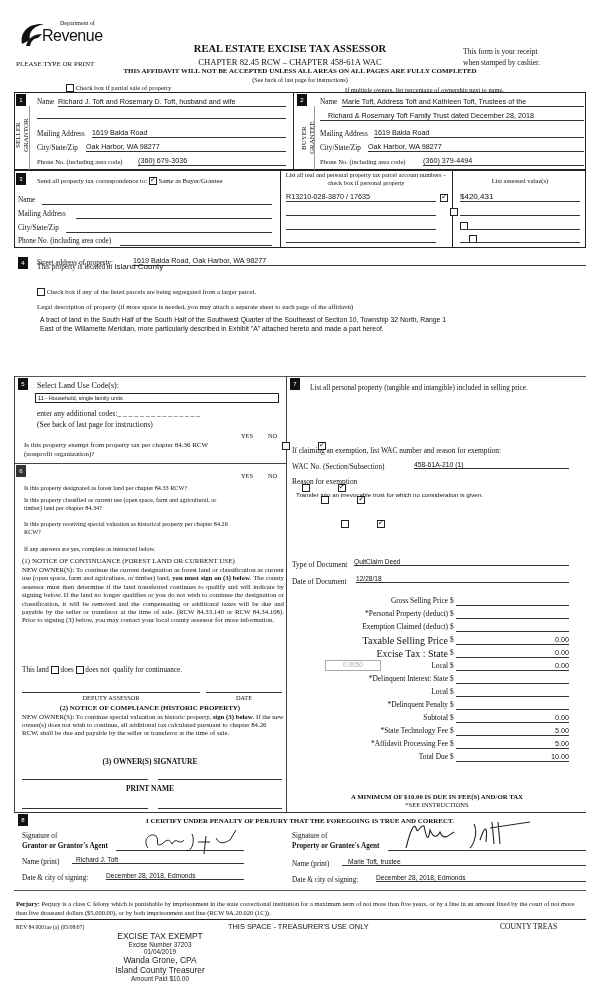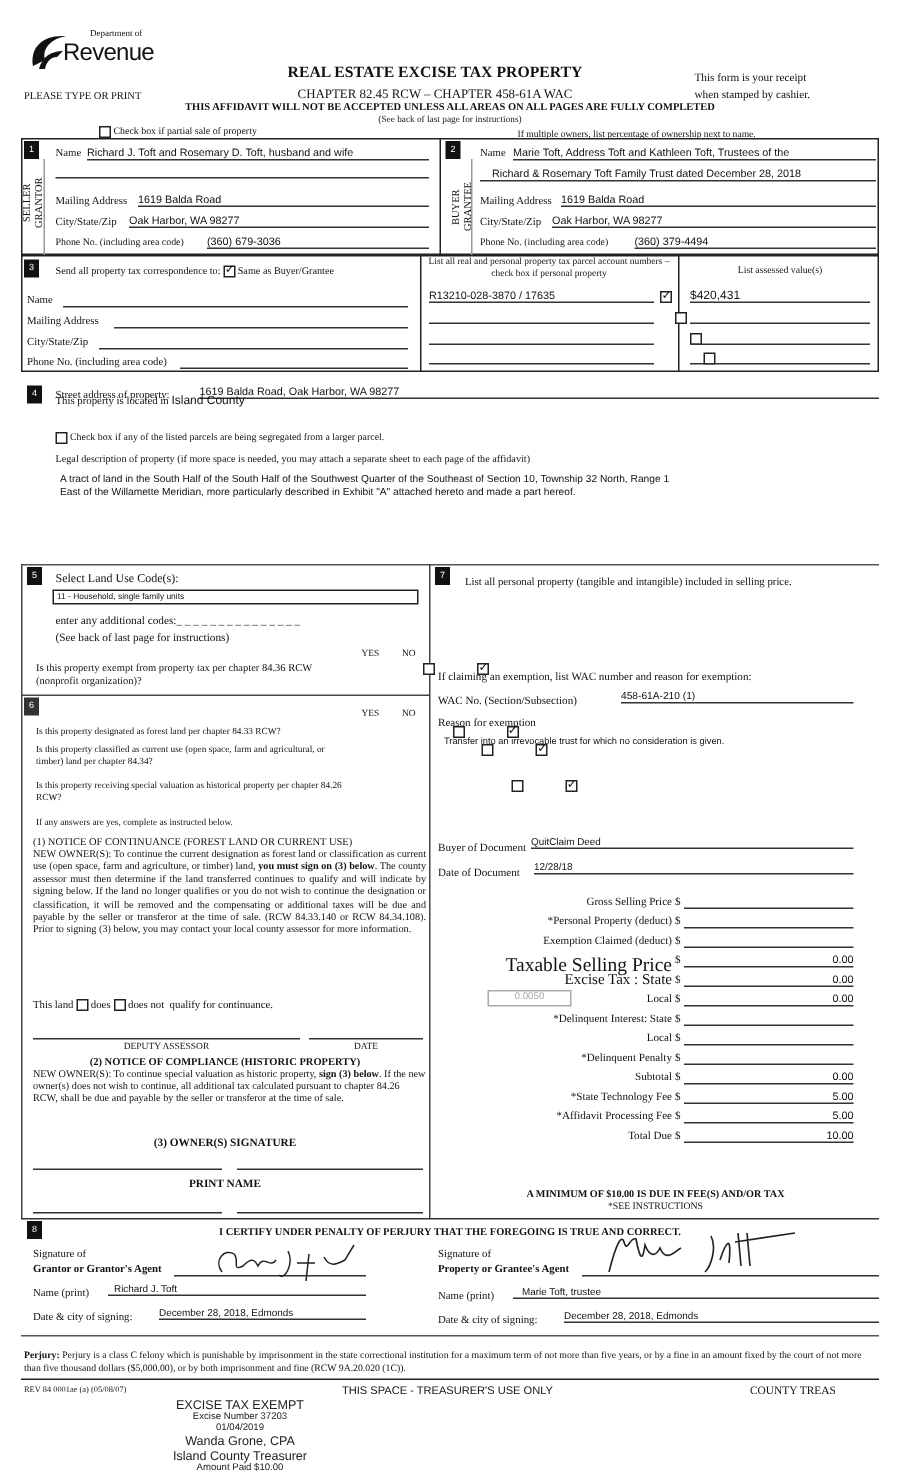--- a/index.html
+++ b/index.html
@@ -23,21 +23,21 @@
 
 <div class="abs" style="left:18px;top:20px;width:80px;height:30px">
   <svg width="30" height="28" viewBox="0 0 30 28" style="position:absolute;left:0;top:0">
       <path d="M4 24 C2 12 10 3 26 4 C16 6 10 12 12 20 Z" fill="#111"></path>
       <path d="M8 26 C10 18 16 14 24 14 L20 18 C16 18 13 21 12 26 Z" fill="#111"></path>
     </svg>
   <div class="abs" style="left:42px;top:0;font-size:6px">Department of</div>
   <div class="abs sans" style="left:24px;top:7px;font-size:16px;letter-spacing:-0.5px">Revenue</div>
 </div>
 <div class="abs" style="left:16px;top:60px;font-size:7px">PLEASE TYPE OR PRINT</div>
-<div class="abs" style="left:150px;top:43px;width:280px;text-align:center;font-size:10.5px;font-weight:bold">REAL ESTATE EXCISE TAX PROPERTY</div>
+<div class="abs" style="left:150px;top:43px;width:280px;text-align:center;font-size:10.5px;font-weight:bold">REAL ESTATE EXCISE TAX ASSESSOR</div>
 <div class="abs" style="left:150px;top:57px;width:280px;text-align:center;font-size:8.6px">CHAPTER 82.45 RCW – CHAPTER 458-61A WAC</div>
 <div class="abs" style="left:463px;top:47px;font-size:7.5px">This form is your receipt</div>
 <div class="abs" style="left:463px;top:58px;font-size:7.5px">when stamped by cashier.</div>
 <div class="abs" style="left:0;top:67px;width:600px;text-align:center;font-size:7px;font-weight:bold">THIS AFFIDAVIT WILL NOT BE ACCEPTED UNLESS ALL AREAS ON ALL PAGES ARE FULLY COMPLETED</div>
 <div class="abs" style="left:0;top:76px;width:600px;text-align:center;font-size:6.2px">(See back of last page for instructions)</div>
 <div class="abs" style="left:66px;top:84px;font-size:6.6px"><span class="cb"></span> <span>Check box if partial sale of property</span></div>
 <div class="abs" style="left:345px;top:86px;font-size:6.4px">If multiple owners, list percentage of ownership next to name.</div>
 
 
 <div class="abs box" style="left:14px;top:92px;width:572px;height:78px"></div>
@@ -153,21 +153,21 @@
 <div class="abs" style="left:158px;top:808px;width:124px;height:1px;background:#333"></div>
 
 
 <div class="abs num" style="left:290px;top:378px">7</div>
 <div class="abs" style="left:310px;top:383px;width:270px;font-size:7.2px;line-height:11px">List all personal property (tangible and intangible) included in selling price.</div>
 <div class="abs" style="left:292px;top:446px;font-size:7.4px">If claiming an exemption, list WAC number and reason for exemption:</div>
 <div class="abs" style="left:292px;top:462px;font-size:7.4px">WAC No. (Section/Subsection)</div>
 <div class="abs fill line" style="left:414px;top:461px;width:155px;font-size:6.8px">458-61A-210 (1)</div>
 <div class="abs" style="left:292px;top:477px;font-size:7.4px">Reason for exemption</div>
 <div class="abs fill" style="left:296px;top:491px;font-size:6.2px">Transfer into an irrevocable trust for which no consideration is given.</div>
-<div class="abs" style="left:292px;top:560px;font-size:7.4px">Buyer of Document</div>
+<div class="abs" style="left:292px;top:560px;font-size:7.4px">Type of Document</div>
 <div class="abs fill line" style="left:354px;top:558px;width:215px;font-size:6.6px">QuitClaim Deed</div>
 <div class="abs" style="left:292px;top:577px;font-size:7.4px">Date of Document</div>
 <div class="abs fill line" style="left:356px;top:575px;width:213px;font-size:6.6px">12/28/18</div>
 
 <div class="abs" style="left:290px;top:596px;width:290px">
   <div style="position:relative;height:13px">
       <span class="abs right" style="right:132px;width:150px;font-size:7.4px">Gross Selling Price</span>
       <span class="abs" style="left:160px;font-size:7.4px">$</span>
       <span class="abs line fill right" style="left:166px;width:113px;top:0">&nbsp;</span>
     </div>
@@ -175,21 +175,21 @@
       <span class="abs right" style="right:132px;width:150px;font-size:7.4px">*Personal Property (deduct)</span>
       <span class="abs" style="left:160px;font-size:7.4px">$</span>
       <span class="abs line fill right" style="left:166px;width:113px">&nbsp;</span>
     </div>
   <div style="position:relative;height:13px">
       <span class="abs right" style="right:132px;width:150px;font-size:7.4px">Exemption Claimed (deduct)</span>
       <span class="abs" style="left:160px;font-size:7.4px">$</span>
       <span class="abs line fill right" style="left:166px;width:113px">&nbsp;</span>
     </div>
   <div style="position:relative;height:13px">
-      <span class="abs right" style="right:132px;width:150px;font-size:13px">Taxable Selling Price</span>
+      <span class="abs right" style="right:132px;width:150px;font-size:10px">Taxable Selling Price</span>
       <span class="abs" style="left:160px;font-size:7.4px">$</span>
       <span class="abs line fill right" style="left:166px;width:113px">0.00</span>
     </div>
   <div style="position:relative;height:13px">
       <span class="abs right" style="right:132px;width:150px;font-size:10px">Excise Tax : State</span>
       <span class="abs" style="left:160px;font-size:7.4px">$</span>
       <span class="abs line fill right" style="left:166px;width:113px">0.00</span>
     </div>
   <div style="position:relative;height:13px">
       <span class="abs box fill" style="left:35px;top:-1px;width:56px;height:11px;border-color:#aaa;color:#aaa;text-align:center;font-size:6.5px">0.0050</span>

